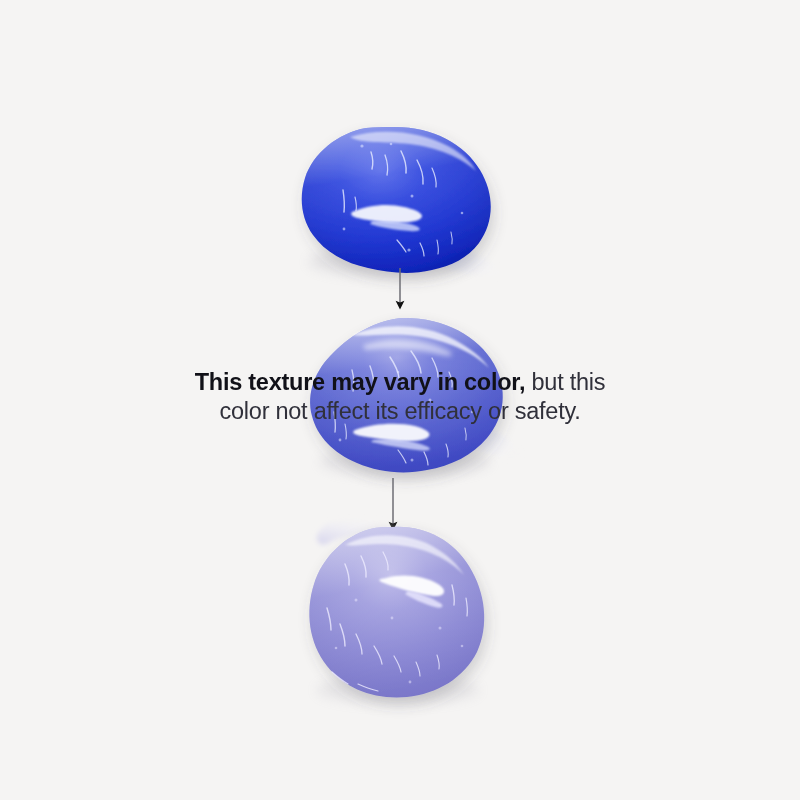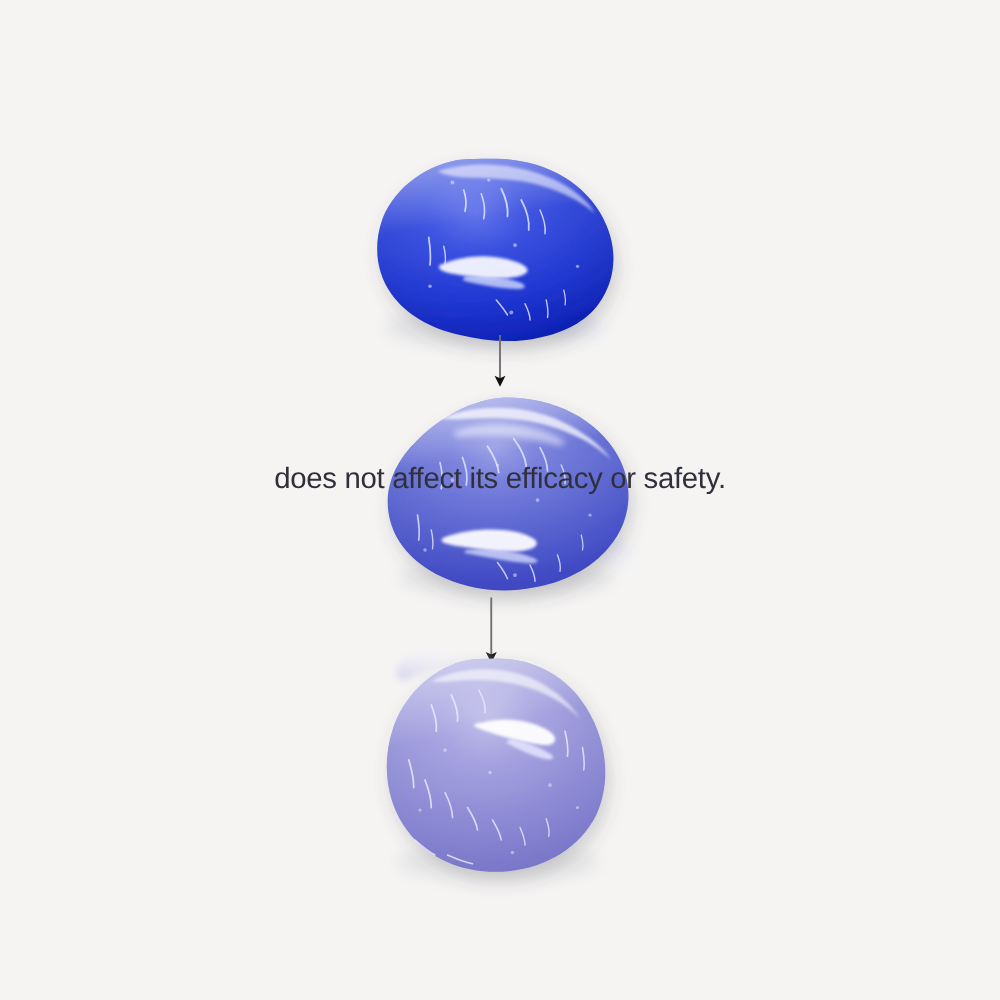--- a/index.html
+++ b/index.html
@@ -307,16 +307,17 @@
         <circle cx="392" cy="618" r="1.4"></circle>
         <circle cx="440" cy="628" r="1.5"></circle>
         <circle cx="336" cy="648" r="1.3"></circle>
         <circle cx="410" cy="682" r="1.4"></circle>
         <circle cx="462" cy="646" r="1.3"></circle>
       </g>
     </g>
   </svg>
 
   <div class="caption">
-    <span class="ln light">does not affect its efficacy or safety.</span>
+    <span class="ln"><span class="strong">This texture may vary in color,</span><span class="light"> but this</span></span>
+    <span class="ln light">color not affect its efficacy or safety.</span>
   </div>
 
 </div>
 
 </body></html>

